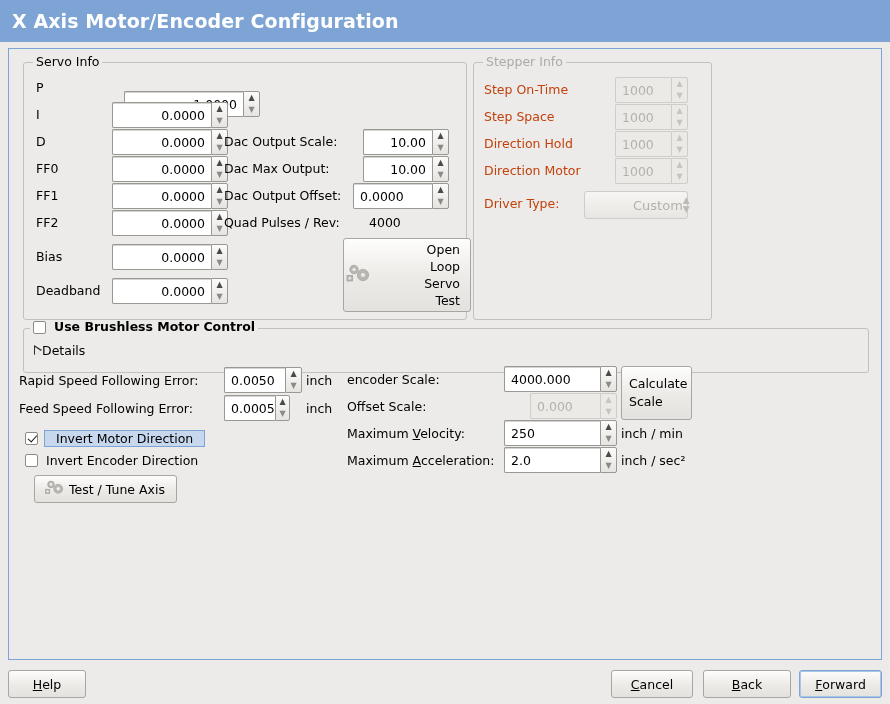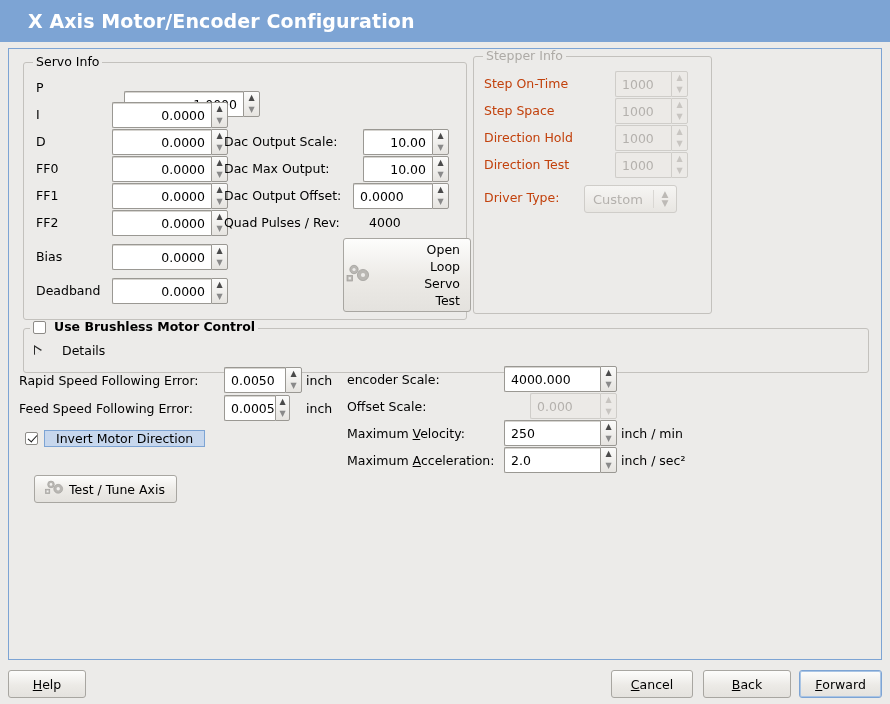--- a/index.html
+++ b/index.html
@@ -14,21 +14,21 @@
     overflow: hidden;
     position: relative;
   }
 
   
   #header {
     height: 42px;
     background: #7da4d4;
     display: flex;
     align-items: center;
-    padding-left: 28px;
+    padding-left: 12px;
     box-sizing: border-box;
   }
   #header-title {
     color: #ffffff;
     font-size: 19px;
     font-weight: bold;
     letter-spacing: 0.1px;
   }
 
   
@@ -379,27 +379,27 @@
       </span>
       <span style="flex:1 1 auto; text-align:right; padding-right:10px; line-height:17px;">
         <span>Open</span><br>
         <span>Loop</span><br>
         <span>Servo</span><br>
         <span>Test</span>
       </span>
     </div>
   </div>
 
-  <div class="group disabled" style="left:464px; top:7px; width:239px; height:258px;">
+  <div class="group disabled" style="left:464px; top:13px; width:239px; height:258px;">
     <div class="group-title">Stepper Info</div>
 
     <div class="lbl dim" style="left:10px; top:19px;">Step On-Time</div>
     <div class="lbl dim" style="left:10px; top:46px;">Step Space</div>
     <div class="lbl dim" style="left:10px; top:73px;">Direction Hold</div>
-    <div class="lbl dim" style="left:10px; top:100px;">Direction Test</div>
+    <div class="lbl dim" style="left:10px; top:100px;">Direction Motor</div>
     <div class="lbl dim" style="left:10px; top:133px;">Driver Type:</div>
 
     <div class="spin stepper disabled" style="left:141px; top:14px; width:73px;">
       <div class="entry">1000</div>
       <div class="btns">
           <div class="sb up">▲</div>
           <div class="sb dn">▼</div>
         </div>
     </div>
     <div class="spin stepper disabled" style="left:141px; top:41px; width:73px;">
@@ -417,35 +417,35 @@
         </div>
     </div>
     <div class="spin stepper disabled" style="left:141px; top:95px; width:73px;">
       <div class="entry">1000</div>
       <div class="btns">
           <div class="sb up">▲</div>
           <div class="sb dn">▼</div>
         </div>
     </div>
 
-    <div class="combo" style="left:110px; top:128px; width:93px;">
+    <div class="combo" style="left:110px; top:128px; width:104px;padding-left:40px;">
       <div class="ctext">Custom</div>
       <div class="cdiv"></div>
       <div class="carrow">▲<br>▼</div>
     </div>
   </div>
 
   <div class="group" style="left:14px; top:279px; width:846px; height:45px;">
     <div class="group-title" style="left:6px; top:-9px; display:flex; align-items:center;">
       <span class="cbox"></span>
       <span class="cblabel bold">Use Brushless Motor Control</span>
     </div>
     <div class="expander" style="left:10px; top:14px;">
       <span class="tri"></span>
-      <span style="margin-left:20px;">Details</span>
+      <span style="margin-left:0;">Details</span>
     </div>
   </div>
 
   <div class="lbl" style="left:10px; top:324px;">Rapid Speed Following Error:</div>
   <div class="spin left" style="left:215px; top:318px; width:78px;">
     <div class="entry">0.0050</div>
     <div class="btns">
         <div class="sb up">▲</div>
         <div class="sb dn">▼</div>
       </div>
@@ -458,20 +458,24 @@
     <div class="btns">
         <div class="sb up">▲</div>
         <div class="sb dn">▼</div>
       </div>
   </div>
   <div class="lbl" style="left:297px; top:352px;">inch</div>
 
   <div class="cbrow" style="left:16px; top:381px;">
     <span class="cbox checked"></span>
     <span class="cblabel sel">Invert Motor Direction</span>
+  </div>
+  <div class="cbrow" style="left:16px; top:404px;">
+    <span class="cbox"></span>
+    <span class="cblabel">Invert Encoder Direction</span>
   </div>
 
   <div class="btn" style="left:25px; top:426px; width:143px; height:28px; justify-content:flex-start; padding-left:8px;">
     <span class="gears" style="flex:0 0 auto; width:26px;">
       <svg width="24" height="20" viewBox="0 0 30 24">
         <g fill="#b9b7b3" stroke="#9e9c98" stroke-width="0.7">
           <circle cx="10" cy="7.5" r="4.2"></circle>
           <circle cx="19" cy="13" r="5.6"></circle>
           <rect x="3" y="13.5" width="5.5" height="5.5"></rect>
         </g>
@@ -494,20 +498,24 @@
 
   <div class="lbl" style="left:338px; top:350px;">Offset Scale:</div>
   <div class="spin left disabled" style="left:495px; top:344px; width:113px;padding-left:26px;">
     <div class="entry">0.000</div>
     <div class="btns">
         <div class="sb up">▲</div>
         <div class="sb dn">▼</div>
       </div>
   </div>
 
+  <div class="btn" style="left:612px; top:317px; width:71px; height:54px; flex-direction:column; align-items:flex-start; padding-left:7px; line-height:18px;">
+    <span>Calculate</span>
+    <span>Scale</span>
+  </div>
 
   <div class="lbl" style="left:338px; top:377px;">
     <span>Maximum </span><span class="mn">V</span><span>elocity:</span>
   </div>
   <div class="spin left" style="left:495px; top:371px; width:113px;">
     <div class="entry">250</div>
     <div class="btns">
         <div class="sb up">▲</div>
         <div class="sb dn">▼</div>
       </div>

